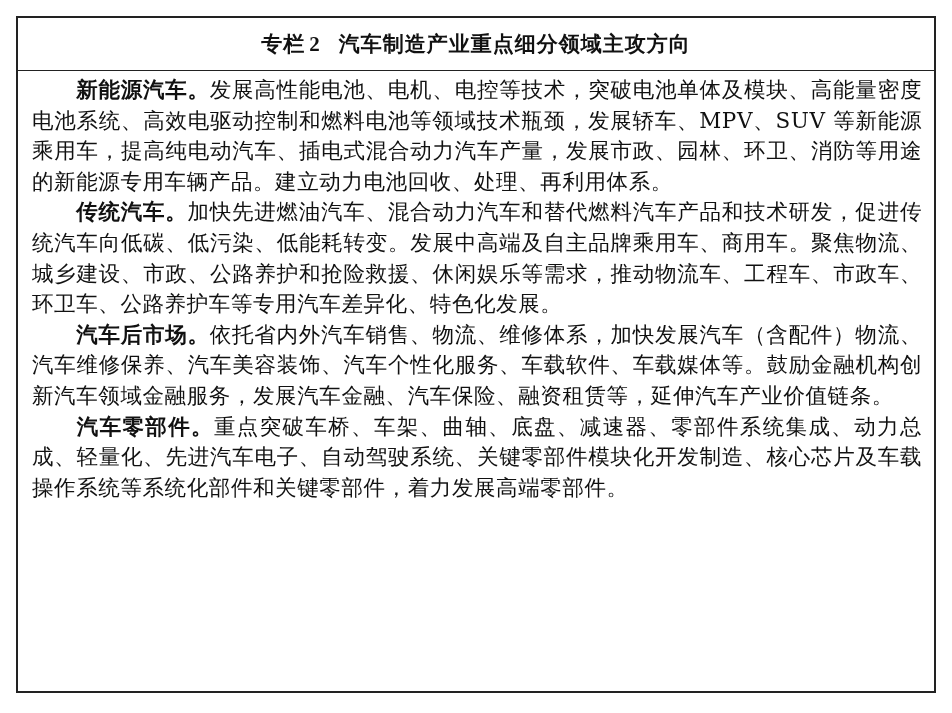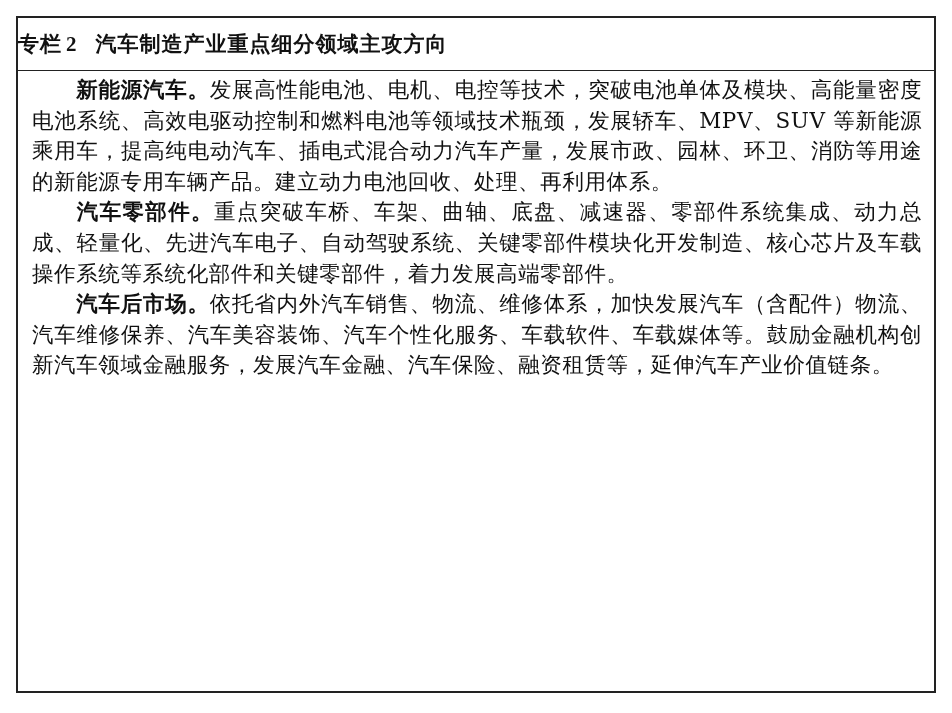--- a/index.html
+++ b/index.html
@@ -1,36 +1,37 @@
 <!DOCTYPE html>
 <html><head>
 <meta charset="utf-8">
 <style>
   html, body { margin:0; padding:0; background:#ffffff; }
   body { width:952px; height:713px; position:relative; overflow:hidden;
          font-family: "DejaVu Serif", "Liberation Serif", serif; color:#111; }
   .box { position:absolute; left:16px; top:16px; width:920px; height:677px;
          border:2px solid #222; box-sizing:border-box; }
   .header { height:52px; border-bottom:1.5px solid #222; display:flex;
-            align-items:center; }
+            align-items:center; justify-content:center; }
   .title { font-size:21px; font-weight:bold; letter-spacing:1px; }
   .title .num { margin:0 18px 0 4px; font-family:"Liberation Serif", serif; }
   .content { padding:4px 12px 0 14px; }
   .para { font-size:21.5px; line-height:30.6px; text-align:justify;
           text-justify:inter-character; letter-spacing:0.6px; margin:0; }
   .para .lead { display:inline-block; width:44px; }
   .para b { font-weight:bold; }
 </style>
 </head>
 <body>
 
 <div class="box">
   <div class="header">
     <div class="title">
       <span>专栏</span><span class="num">2</span><span>汽车制造产业重点细分领域主攻方向</span>
     </div>
   </div>
   <div class="content">
     <p class="para"><span class="lead"></span><b>新能源汽车。</b><span>发展高性能电池、电机、电控等技术，突破电池单体及模块、高能量密度电池系统、高效电驱动控制和燃料电池等领域技术瓶颈，发展轿车、MPV、SUV 等新能源乘用车，提高纯电动汽车、插电式混合动力汽车产量，发展市政、园林、环卫、消防等用途的新能源专用车辆产品。建立动力电池回收、处理、再利用体系。</span></p>
+    <p class="para"><span class="lead"></span><b>传统汽车。</b><span>加快先进燃油汽车、混合动力汽车和替代燃料汽车产品和技术研发，促进传统汽车向低碳、低污染、低能耗转变。发展中高端及自主品牌乘用车、商用车。聚焦物流、城乡建设、市政、公路养护和抢险救援、休闲娱乐等需求，推动物流车、工程车、市政车、环卫车、公路养护车等专用汽车差异化、特色化发展。</span></p>
+    <p class="para"><span class="lead"></span><b>汽车后市场。</b><span>依托省内外汽车销售、物流、维修体系，加快发展汽车（含配件）物流、汽车维修保养、汽车美容装饰、汽车个性化服务、车载软件、车载媒体等。鼓励金融机构创新汽车领域金融服务，发展汽车金融、汽车保险、融资租赁等，延伸汽车产业价值链条。</span></p>
     <p class="para"><span class="lead"></span><b>汽车零部件。</b><span>重点突破车桥、车架、曲轴、底盘、减速器、零部件系统集成、动力总成、轻量化、先进汽车电子、自动驾驶系统、关键零部件模块化开发制造、核心芯片及车载操作系统等系统化部件和关键零部件，着力发展高端零部件。</span></p>
-    <p class="para"><span class="lead"></span><b>汽车后市场。</b><span>依托省内外汽车销售、物流、维修体系，加快发展汽车（含配件）物流、汽车维修保养、汽车美容装饰、汽车个性化服务、车载软件、车载媒体等。鼓励金融机构创新汽车领域金融服务，发展汽车金融、汽车保险、融资租赁等，延伸汽车产业价值链条。</span></p>
   </div>
 </div>
 
 </body></html>

